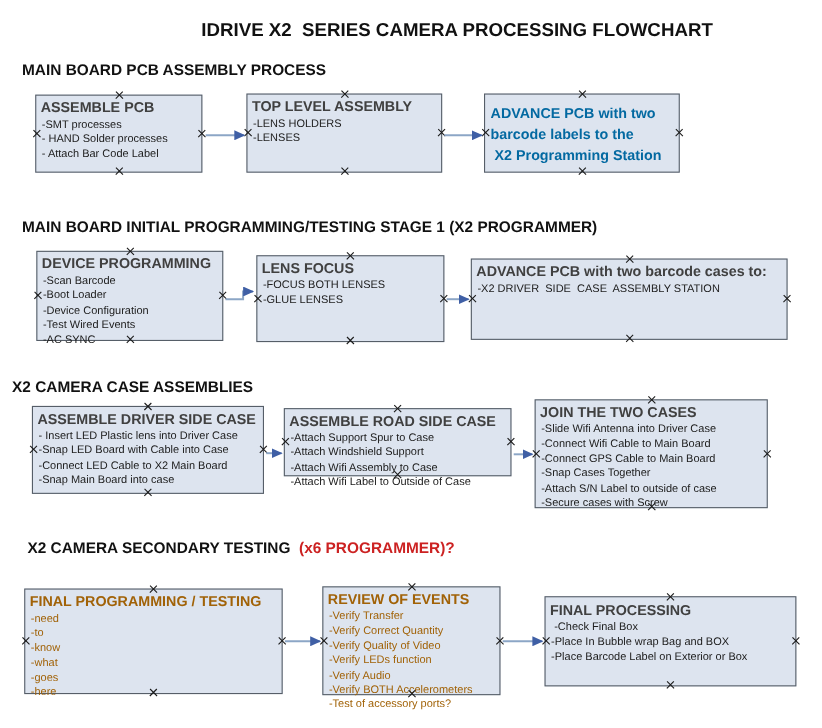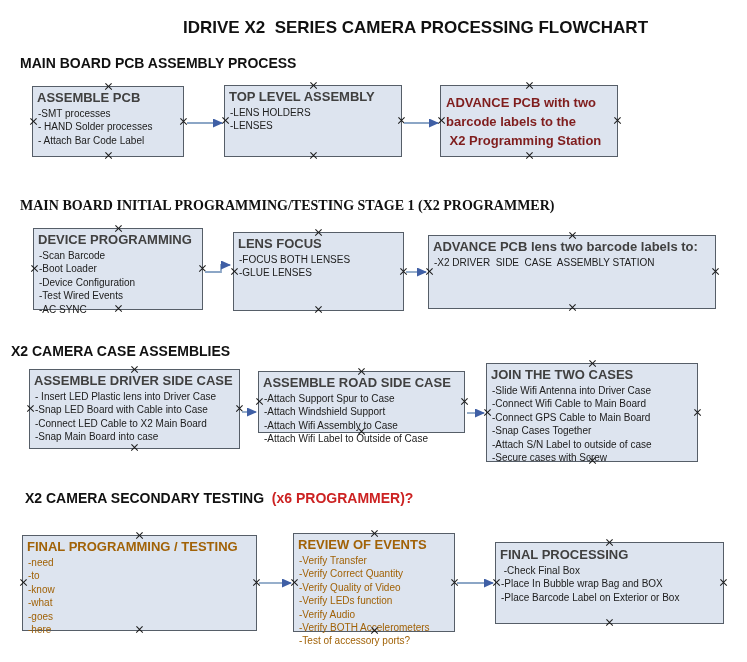--- a/index.html
+++ b/index.html
@@ -12,21 +12,21 @@
   .section-heading{position:absolute;font-size:14px;font-weight:bold;white-space:pre;color:#111;}
   .section-heading .red-part{color:#cc2222;}
 
   .flow-box{position:absolute;box-sizing:border-box;background:#dde4ef;
         border:1.5px solid #565e68;padding:3px 4px 0 4px;overflow:visible;z-index:1;}
   .flow-box h3{margin:0;font-size:13px;line-height:16px;font-weight:bold;white-space:pre;color:#404040;}
   .flow-box ul{list-style:none;margin:1px 0 0 0;padding:0 0 0 1px;}
   .flow-box li{font-size:10px;line-height:13.4px;white-space:pre;color:#202020;}
 
   .flow-box.all-bold ul{margin-top:2px;}
-  .flow-box.all-bold li{font-size:13px;font-weight:bold;line-height:19px;color:#7f1d1d;}
+  .flow-box.all-bold li{font-size:13px;font-weight:bold;line-height:19px;color:#0369a1;}
   .flow-box.red-text h3,.flow-box.red-text li{color:#a16207;}
 
   
   .anchor{position:absolute;width:8px;height:8px;transform:translate(-50%,-50%);z-index:8;pointer-events:none;}
   .anchor::before,.anchor::after{content:"";position:absolute;left:-0.5px;top:3.3px;width:9px;height:1.3px;background:#1b1b1b;}
   .anchor::before{transform:rotate(45deg);}
   .anchor::after{transform:rotate(-45deg);}
   .a-top{left:50%;top:0;}
   .a-bottom{left:50%;top:100%;}
   .a-left{left:0;top:50%;}
@@ -35,21 +35,21 @@
   #connector-layer{position:absolute;left:0;top:0;z-index:5;pointer-events:none;}
 </style>
 </head>
 <body>
 
 <div id="page">
 
   <div class="page-title">IDRIVE X2  SERIES CAMERA PROCESSING FLOWCHART</div>
 
   <div class="section-heading" style="left:20px;top:55px;">MAIN BOARD PCB ASSEMBLY PROCESS</div>
-  <div class="section-heading" style="left:20px;top:198px;font-family:Liberation Serif, serif;">MAIN BOARD INITIAL PROGRAMMING/TESTING STAGE 1 (X2 PROGRAMMER)</div>
+  <div class="section-heading" style="left:20px;top:198px;">MAIN BOARD INITIAL PROGRAMMING/TESTING STAGE 1 (X2 PROGRAMMER)</div>
   <div class="section-heading" style="left:11px;top:343px;">X2 CAMERA CASE ASSEMBLIES</div>
   <div class="section-heading" style="left:25px;top:490px;text-align:center;"><span>X2 CAMERA SECONDARY TESTING  </span><span class="red-part">(x6 PROGRAMMER)?</span></div>
 
   <svg id="connector-layer" width="747" height="662" viewBox="0 0 747 662">
     <defs>
       <marker id="ah" markerUnits="userSpaceOnUse" markerWidth="11" markerHeight="9" refX="9" refY="4.5" orient="auto">
         <polygon points="0,0 10,4.5 0,9" fill="#3f5fa5"></polygon>
       </marker>
     </defs>
     <path d="M187,123 L222,123" stroke="#8ca6c6" stroke-width="1.8" fill="none" marker-end="url(#ah)"></path>
@@ -124,21 +124,21 @@
         <li>-FOCUS BOTH LENSES</li>
         <li>-GLUE LENSES</li>
       </ul>
   </div>
 
   <div class="flow-box" style="left:428px;top:235px;width:288px;height:74px;">
     <span class="anchor a-top"></span>
     <span class="anchor a-bottom"></span>
     <span class="anchor a-left"></span>
     <span class="anchor a-right"></span>
-    <h3>ADVANCE PCB lens two barcode labels to:</h3>
+    <h3>ADVANCE PCB with two barcode cases to:</h3>
     <ul>
         <li>-X2 DRIVER  SIDE  CASE  ASSEMBLY STATION</li>
       </ul>
   </div>
 
   <div class="flow-box" style="left:29px;top:369px;width:211px;height:80px;">
     <span class="anchor a-top"></span>
     <span class="anchor a-bottom"></span>
     <span class="anchor a-left"></span>
     <span class="anchor a-right"></span>

